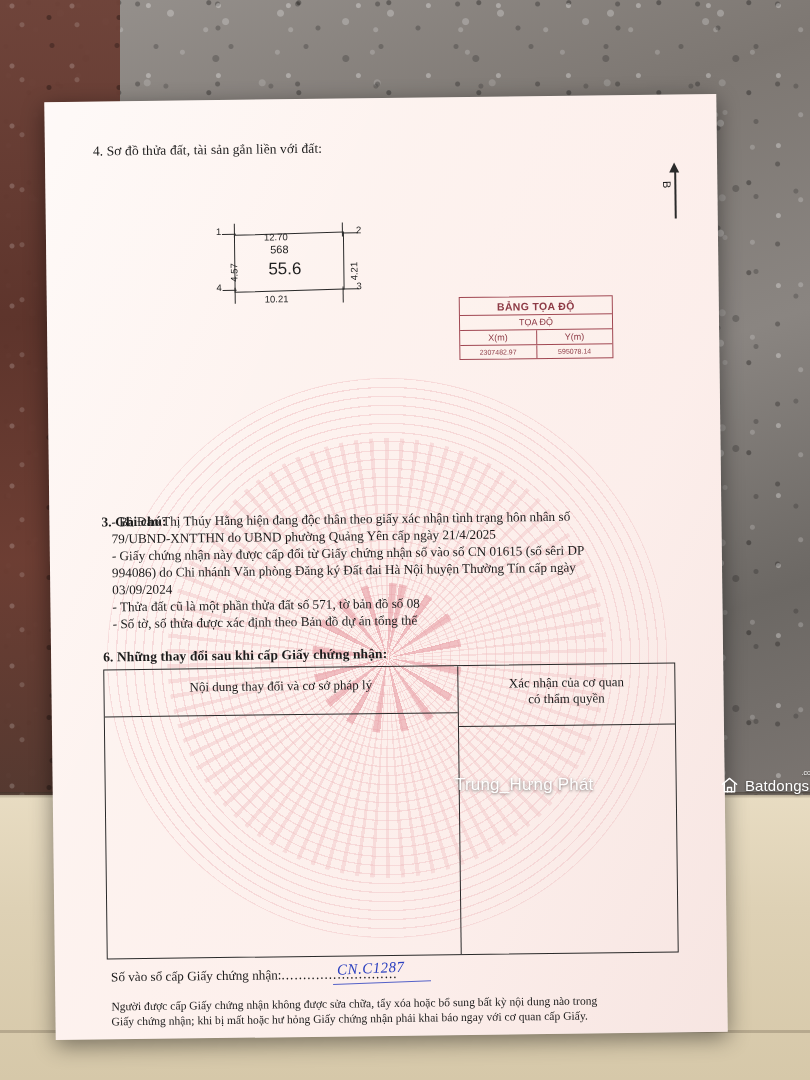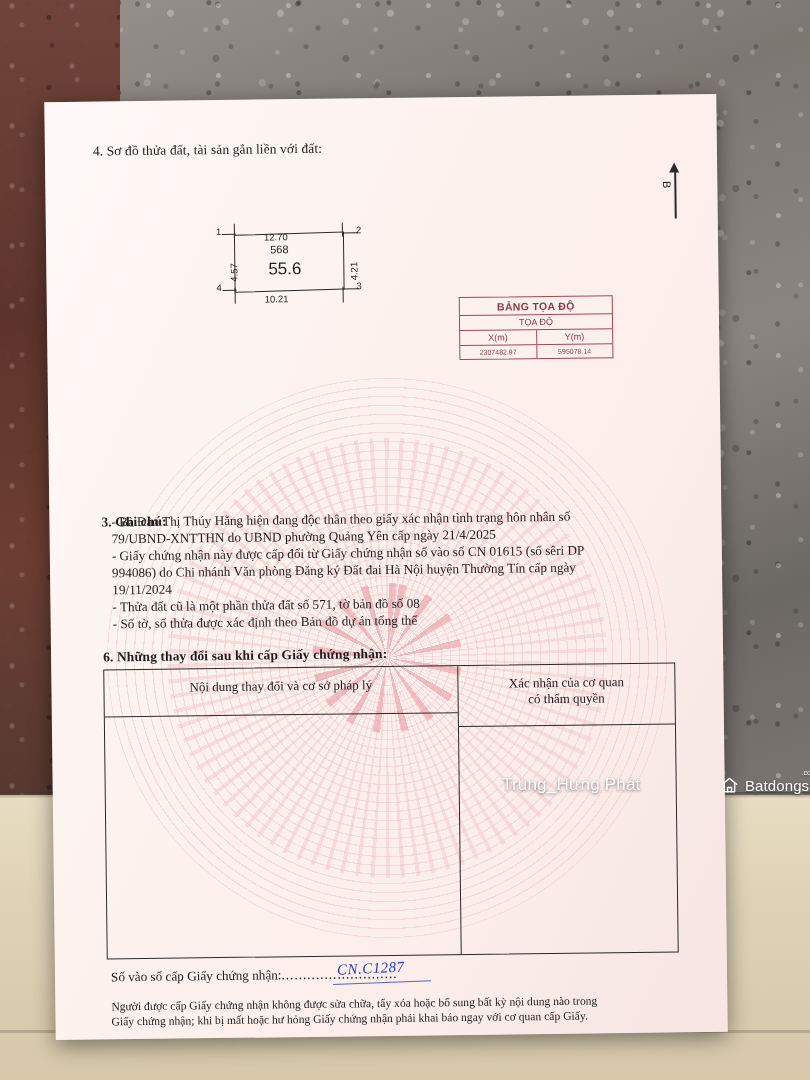--- a/index.html
+++ b/index.html
@@ -346,21 +346,20 @@
   
   .wm-user {
     position: absolute;
     left: 455px;
     top: 775px;
     font-family: "Liberation Sans", sans-serif;
     font-size: 17px;
     color: #ffffff;
     text-shadow: 0 1px 3px rgba(0,0,0,0.55);
     letter-spacing: 0.2px;
-    margin-left: 47px;
   }
   .wm-brand {
     position: absolute;
     left: 720px;
     top: 776px;
     display: flex;
     align-items: center;
     gap: 6px;
     font-family: "Liberation Sans", sans-serif;
     color: #ffffff;
@@ -447,21 +446,21 @@
           <div>595078.14</div>
         </div>
       </div>
 
       <div class="sec-title" id="sec5-title">3. Ghi chú:</div>
 
       <div class="note-line" style="top:413px;">- Bà Đào Thị Thúy Hằng hiện đang độc thân theo giấy xác nhận tình trạng hôn nhân số</div>
       <div class="note-line" style="top:430px;">79/UBND-XNTTHN do UBND phường Quảng Yên cấp ngày 21/4/2025</div>
       <div class="note-line" style="top:447px;">- Giấy chứng nhận này được cấp đổi từ Giấy chứng nhận số vào sổ CN 01615 (số sêri DP</div>
       <div class="note-line" style="top:464px;">994086) do Chi nhánh Văn phòng Đăng ký Đất đai Hà Nội huyện Thường Tín cấp ngày</div>
-      <div class="note-line" style="top:481px;">19/11/2024</div>
+      <div class="note-line" style="top:481px;">03/09/2024</div>
       <div class="note-line" style="top:498px;">- Thửa đất cũ là một phần thửa đất số 571, tờ bản đồ số 08</div>
       <div class="note-line" style="top:515px;">- Số tờ, số thửa được xác định theo Bản đồ dự án tổng thể</div>
 
       <div class="sec-title" id="sec6-title">6. Những thay đổi sau khi cấp Giấy chứng nhận:</div>
 
       <div class="changes-table">
         <div class="ct-left">
           <div class="ct-head">Nội dung thay đổi và cơ sở pháp lý</div>
           <div class="ct-divider-left"></div>
         </div>

